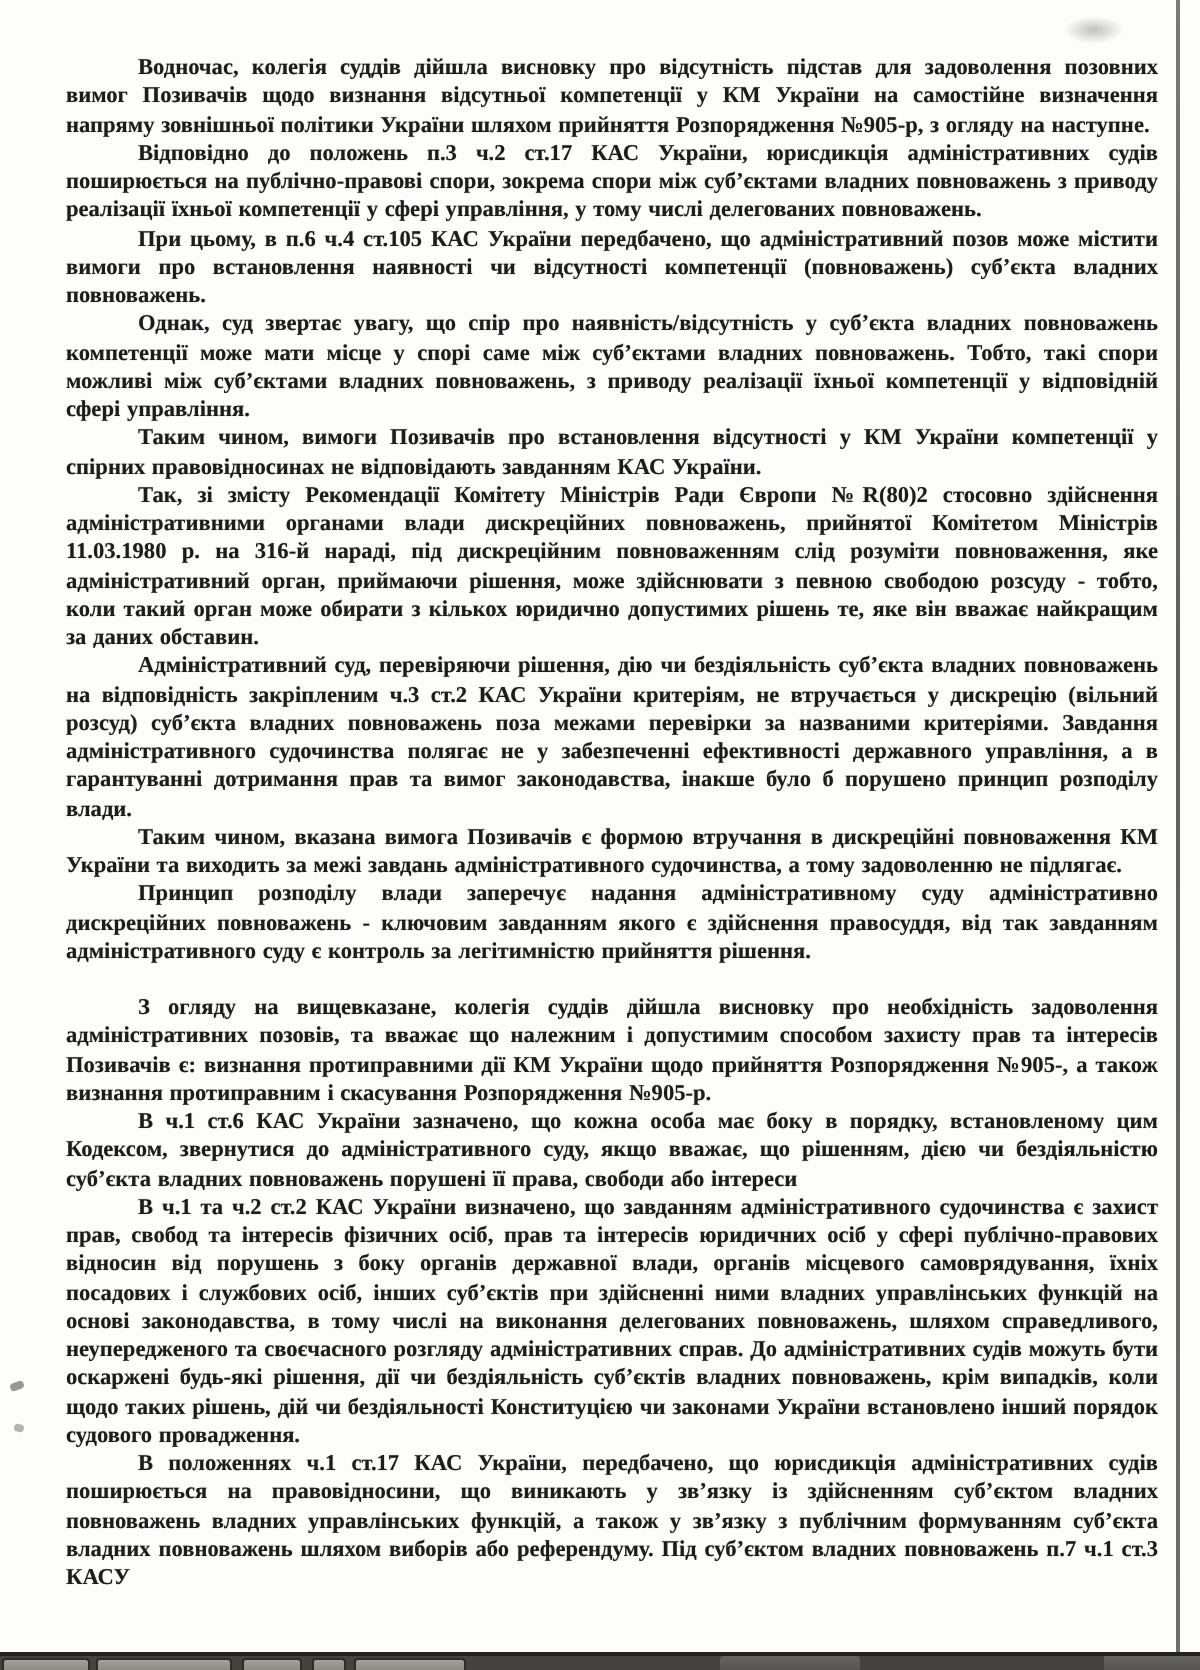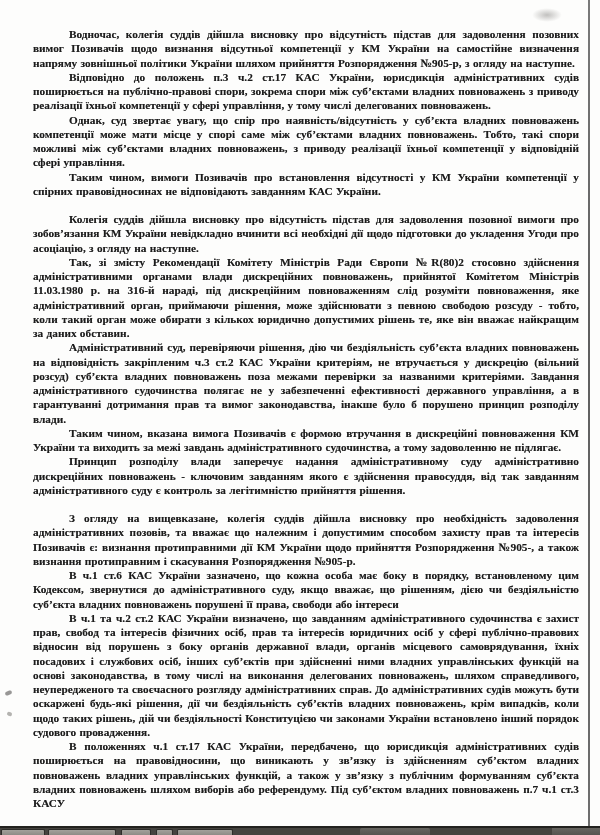--- a/index.html
+++ b/index.html
@@ -88,23 +88,23 @@
   .streak-b{left:552px;width:48px;}
 </style>
 </head>
 <body>
 
 <div class="scan-page">
 
   <div class="doc-text">
       <p>Водночас, колегія суддів дійшла висновку про відсутність підстав для задоволення позовних вимог Позивачів щодо визнання відсутньої компетенції у КМ України на самостійне визначення напряму зовнішньої політики України шляхом прийняття Розпорядження №905-р, з огляду на наступне.</p>
       <p>Відповідно до положень п.3 ч.2 ст.17 КАС України, юрисдикція адміністративних судів поширюється на публічно-правові спори, зокрема спори між суб’єктами владних повноважень з приводу реалізації їхньої компетенції у сфері управління, у тому числі делегованих повноважень.</p>
+      <p>При цьому, в п.6 ч.4 ст.105 КАС України передбачено, що адміністративний позов може містити вимоги про встановлення наявності чи відсутності компетенції (повноважень) суб’єкта владних повноважень.</p>
       <p>Однак, суд звертає увагу, що спір про наявність/відсутність у суб’єкта владних повноважень компетенції може мати місце у спорі саме між суб’єктами владних повноважень. Тобто, такі спори можливі між суб’єктами владних повноважень, з приводу реалізації їхньої компетенції у відповідній сфері управління.</p>
       <p>Таким чином, вимоги Позивачів про встановлення відсутності у КМ України компетенції у спірних правовідносинах не відповідають завданням КАС України.</p>
-      <p class="gap">Колегія суддів дійшла висновку про відсутність підстав для задоволення позовної вимоги про зобов’язання КМ України невідкладно вчинити всі необхідні дії щодо підготовки до укладення Угоди про асоціацію, з огляду на наступне.</p>
       <p>Так, зі змісту Рекомендації Комітету Міністрів Ради Європи №R(80)2 стосовно здійснення адміністративними органами влади дискреційних повноважень, прийнятої Комітетом Міністрів 11.03.1980 р. на 316-й нараді, під дискреційним повноваженням слід розуміти повноваження, яке адміністративний орган, приймаючи рішення, може здійснювати з певною свободою розсуду - тобто, коли такий орган може обирати з кількох юридично допустимих рішень те, яке він вважає найкращим за даних обставин.</p>
       <p>Адміністративний суд, перевіряючи рішення, дію чи бездіяльність суб’єкта владних повноважень на відповідність закріпленим ч.3 ст.2 КАС України критеріям, не втручається у дискрецію (вільний розсуд) суб’єкта владних повноважень поза межами перевірки за названими критеріями. Завдання адміністративного судочинства полягає не у забезпеченні ефективності державного управління, а в гарантуванні дотримання прав та вимог законодавства, інакше було б порушено принцип розподілу влади.</p>
       <p>Таким чином, вказана вимога Позивачів є формою втручання в дискреційні повноваження КМ України та виходить за межі завдань адміністративного судочинства, а тому задоволенню не підлягає.</p>
       <p>Принцип розподілу влади заперечує надання адміністративному суду адміністративно дискреційних повноважень - ключовим завданням якого є здійснення правосуддя, від так завданням адміністративного суду є контроль за легітимністю прийняття рішення.</p>
       <p class="gap">З огляду на вищевказане, колегія суддів дійшла висновку про необхідність задоволення адміністративних позовів, та вважає що належним і допустимим способом захисту прав та інтересів Позивачів є: визнання протиправними дії КМ України щодо прийняття Розпорядження №905-, а також визнання протиправним і скасування Розпорядження №905-р.</p>
       <p>В ч.1 ст.6 КАС України зазначено, що кожна особа має боку в порядку, встановленому цим Кодексом, звернутися до адміністративного суду, якщо вважає, що рішенням, дією чи бездіяльністю суб’єкта владних повноважень порушені її права, свободи або інтереси</p>
       <p>В ч.1 та ч.2 ст.2 КАС України визначено, що завданням адміністративного судочинства є захист прав, свобод та інтересів фізичних осіб, прав та інтересів юридичних осіб у сфері публічно-правових відносин від порушень з боку органів державної влади, органів місцевого самоврядування, їхніх посадових і службових осіб, інших суб’єктів при здійсненні ними владних управлінських функцій на основі законодавства, в тому числі на виконання делегованих повноважень, шляхом справедливого, неупередженого та своєчасного розгляду адміністративних справ. До адміністративних судів можуть бути оскаржені будь-які рішення, дії чи бездіяльність суб’єктів владних повноважень, крім випадків, коли щодо таких рішень, дій чи бездіяльності Конституцією чи законами України встановлено інший порядок судового провадження.</p>
       <p>В положеннях ч.1 ст.17 КАС України, передбачено, що юрисдикція адміністративних судів поширюється на правовідносини, що виникають у зв’язку із здійсненням суб’єктом владних повноважень владних управлінських функцій, а також у зв’язку з публічним формуванням суб’єкта владних повноважень шляхом виборів або референдуму. Під суб’єктом владних повноважень п.7 ч.1 ст.3 КАСУ</p>
     </div>
 

